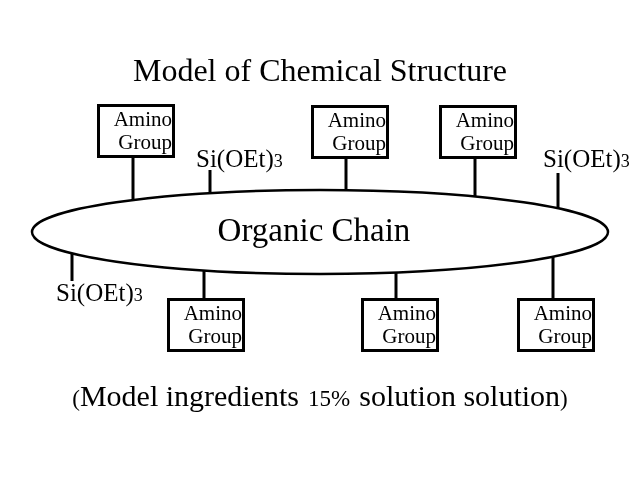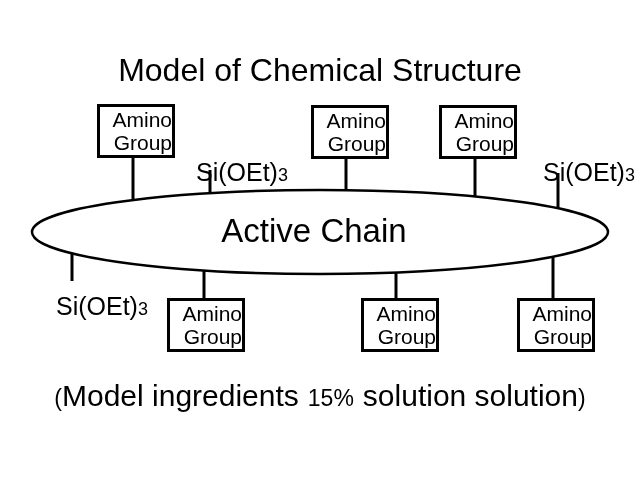--- a/index.html
+++ b/index.html
@@ -1,21 +1,21 @@
 <!DOCTYPE html>
 <html><head>
 <meta charset="utf-8">
 <style>
   html, body { margin: 0; padding: 0; background: #ffffff; }
   .screen {
     position: relative;
     width: 640px; height: 480px;
     background: #ffffff;
     color: #000000;
-    font-family: Liberation Sans, sans-serif;
+    font-family: Liberation Serif, serif;
     overflow: hidden;
   }
   .title {
     position: absolute;
     left: 0; right: 0; top: 52px;
     text-align: center;
     font-size: 32px;
     letter-spacing: 0px;
     white-space: nowrap;
   }
@@ -36,21 +36,20 @@
   .box-t1 { left: 97px;  top: 104px; }
   .box-t2 { left: 311px; top: 105px; }
   .box-t3 { left: 439px; top: 105px; }
   .box-b1 { left: 167px; top: 298px; }
   .box-b2 { left: 361px; top: 298px; }
   .box-b3 { left: 517px; top: 298px; }
   .si-label {
     position: absolute;
     font-size: 25px;
     white-space: nowrap;
-    margin-top: 13px;
   }
   .si-sub { font-size: 18px; }
   .si-top-left    { left: 196px; top: 145px; }
   .si-top-right   { left: 543px; top: 145px; }
   .si-bottom-left { left: 56px;  top: 279px; }
   .ellipse-label {
     position: absolute;
     left: 0; right: 12px; top: 212px;
     text-align: center;
     font-size: 33px;
@@ -82,21 +81,21 @@
       <line x1="475" y1="155" x2="475" y2="205"></line>
       <line x1="558" y1="173" x2="558" y2="215"></line>
       <line x1="72" y1="240" x2="72" y2="281"></line>
       <line x1="204" y1="255" x2="204" y2="300"></line>
       <line x1="396" y1="258" x2="396" y2="300"></line>
       <line x1="553" y1="245" x2="553" y2="300"></line>
     </g>
     <ellipse cx="320" cy="232" rx="288" ry="42" fill="#ffffff" stroke="#000000" stroke-width="2.5"></ellipse>
   </svg>
 
-  <div class="ellipse-label">Active Chain</div>
+  <div class="ellipse-label">Organic Chain</div>
 
   <div class="amino-box box-t1">
     <div>Amino</div>
     <div>Group</div>
   </div>
   <div class="amino-box box-t2">
     <div>Amino</div>
     <div>Group</div>
   </div>
   <div class="amino-box box-t3">

